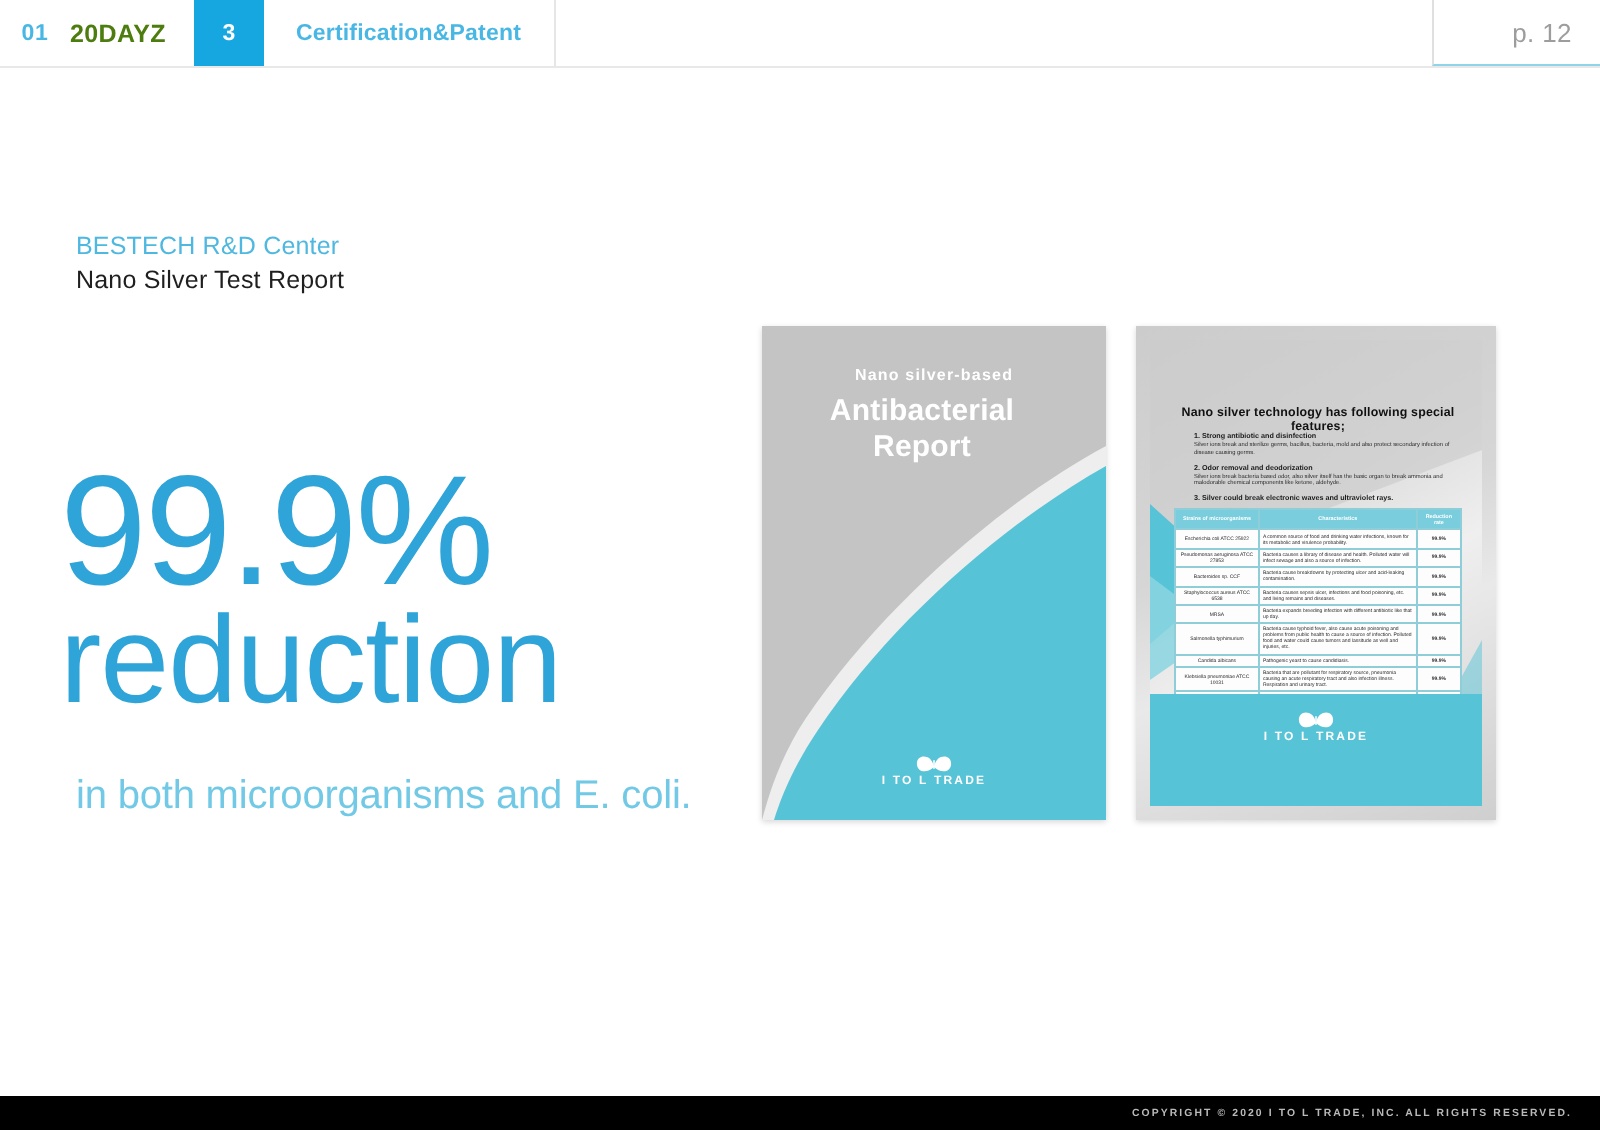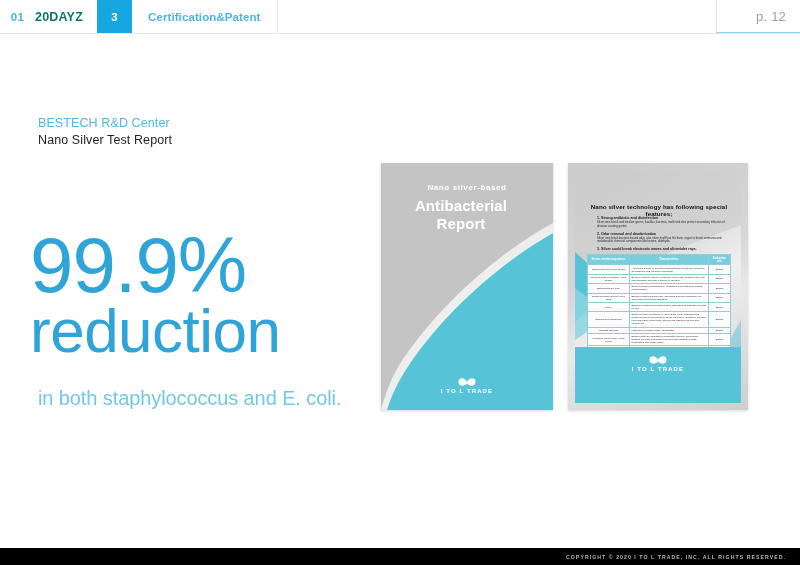--- a/index.html
+++ b/index.html
@@ -25,21 +25,21 @@
     display:flex;align-items:stretch;
   }
   .tab-num-outer{
     display:flex;align-items:center;justify-content:center;
     width:35px;height:33px;
     color:#49b7e4;font-size:11.5px;font-weight:bold;letter-spacing:.3px;
   }
   .tab-brand{
     display:flex;align-items:center;justify-content:flex-start;
     padding:0 14px 0 0;height:33px;
-    color:#0f766e;font-size:12.5px;font-weight:bold;letter-spacing:.2px;
+    color:#4d7c0f;font-size:12.5px;font-weight:bold;letter-spacing:.2px;
   }
   .tab-active{
     display:flex;align-items:center;justify-content:center;
     width:35px;height:33px;background:#16a7e0;
     color:#ffffff;font-size:11.5px;font-weight:bold;
   }
   .tab-label{
     display:flex;align-items:center;
     padding:0 16px;height:33px;
     color:#49b7e4;font-size:11.5px;font-weight:bold;letter-spacing:.1px;
@@ -180,21 +180,21 @@
     <div class="page-box">
       <span>p. 12</span>
     </div>
   </div>
   <div class="topbar-rule"></div>
 
   <div class="eyebrow">BESTECH R&amp;D Center</div>
   <div class="subtitle-dark">Nano Silver Test Report</div>
   <div class="bignum">99.9%</div>
   <div class="bigword">reduction</div>
-  <div class="tagline">in both staphylococcus and E. coli.</div>
+  <div class="tagline">in both microorganisms and E. coli.</div>
 
   <div class="doc doc-cover">
     <svg class="cover-curve" viewBox="0 0 172 247" preserveAspectRatio="none">
       <rect x="0" y="0" width="172" height="247" fill="#c4c4c4"></rect>
       <path d="M172,60 C120,88 60,140 22,196 C10,214 4,232 0,247 L172,247 Z" fill="#eeeeee"></path>
       <path d="M172,70 C122,98 64,148 28,202 C16,220 10,234 6,247 L172,247 Z" fill="#57c3d6"></path>
     </svg>
     <div class="cover-title-sm">Nano silver-based</div>
     <div class="cover-title-lg">Antibacterial<br>Report</div>
     <div class="logo-wrap">

